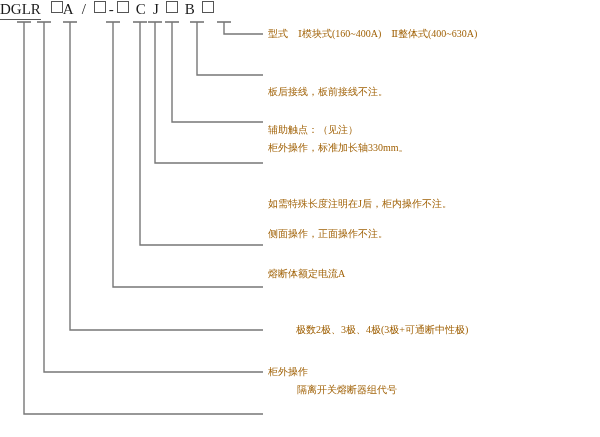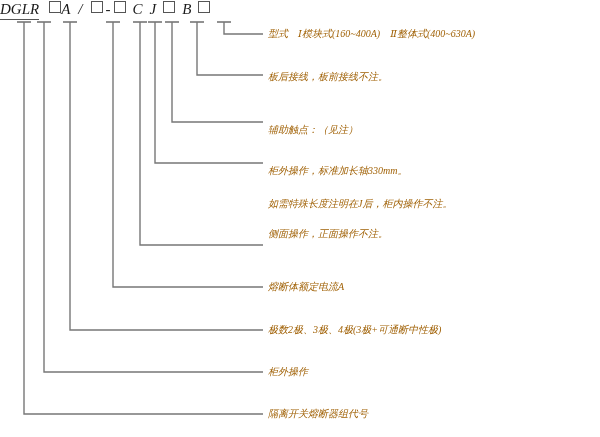--- a/index.html
+++ b/index.html
@@ -8,21 +8,20 @@
     padding: 0;
     background: #ffffff;
   }
   #diagram-root {
     position: relative;
     width: 572px;
     height: 437px;
     background: #ffffff;
     font-family: "Liberation Serif", "DejaVu Serif", serif;
     overflow: hidden;
-    font-style: italic;
   }
 
   
   #model-code {
     position: absolute;
     top: 0;
     left: 0;
     height: 22px;
     display: flex;
     align-items: flex-start;
@@ -127,24 +126,24 @@
       <line x1="63" y1="22" x2="77" y2="22" class="cap"></line>
       <polyline points="70,22 70,330 263,330"></polyline>
       <line x1="37" y1="22" x2="51" y2="22" class="cap"></line>
       <polyline points="44,22 44,372 263,372"></polyline>
       <line x1="17" y1="22" x2="31" y2="22" class="cap"></line>
       <polyline points="24,22 24,414 263,414"></polyline>
     </svg>
 
   <div id="desc-column">
       <div class="desc-line" style="top: 34px;">型式　Ⅰ模块式(160~400A)　Ⅱ整体式(400~630A)</div>
-      <div class="desc-line" style="top: 77px;">板后接线，板前接线不注。</div>
+      <div class="desc-line" style="top: 92px;">板后接线，板前接线不注。</div>
       <div class="desc-line" style="top: 130px;">辅助触点：（见注）</div>
-      <div class="desc-line" style="top: 171px; text-align: right;">柜外操作，标准加长轴330mm。</div>
+      <div class="desc-line" style="top: 148px; text-align: right;">柜外操作，标准加长轴330mm。</div>
       <div class="desc-line cont" style="top: 204px;">如需特殊长度注明在J后，柜内操作不注。</div>
       <div class="desc-line" style="top: 234px;">侧面操作，正面操作不注。</div>
-      <div class="desc-line" style="top: 287px;">熔断体额定电流A</div>
-      <div class="desc-line" style="top: 330px;">极数2极、3极、4极(3极+可通断中性极)</div>
+      <div class="desc-line" style="top: 274px;">熔断体额定电流A</div>
+      <div class="desc-line" style="top: 330px; margin-left: 28px;">极数2极、3极、4极(3极+可通断中性极)</div>
       <div class="desc-line" style="top: 372px;">柜外操作</div>
-      <div class="desc-line" style="top: 414px;">隔离开关熔断器组代号</div>
+      <div class="desc-line" style="top: 390px; margin-left: 29px;">隔离开关熔断器组代号</div>
     </div>
 
 </div>
 
 </body></html>

